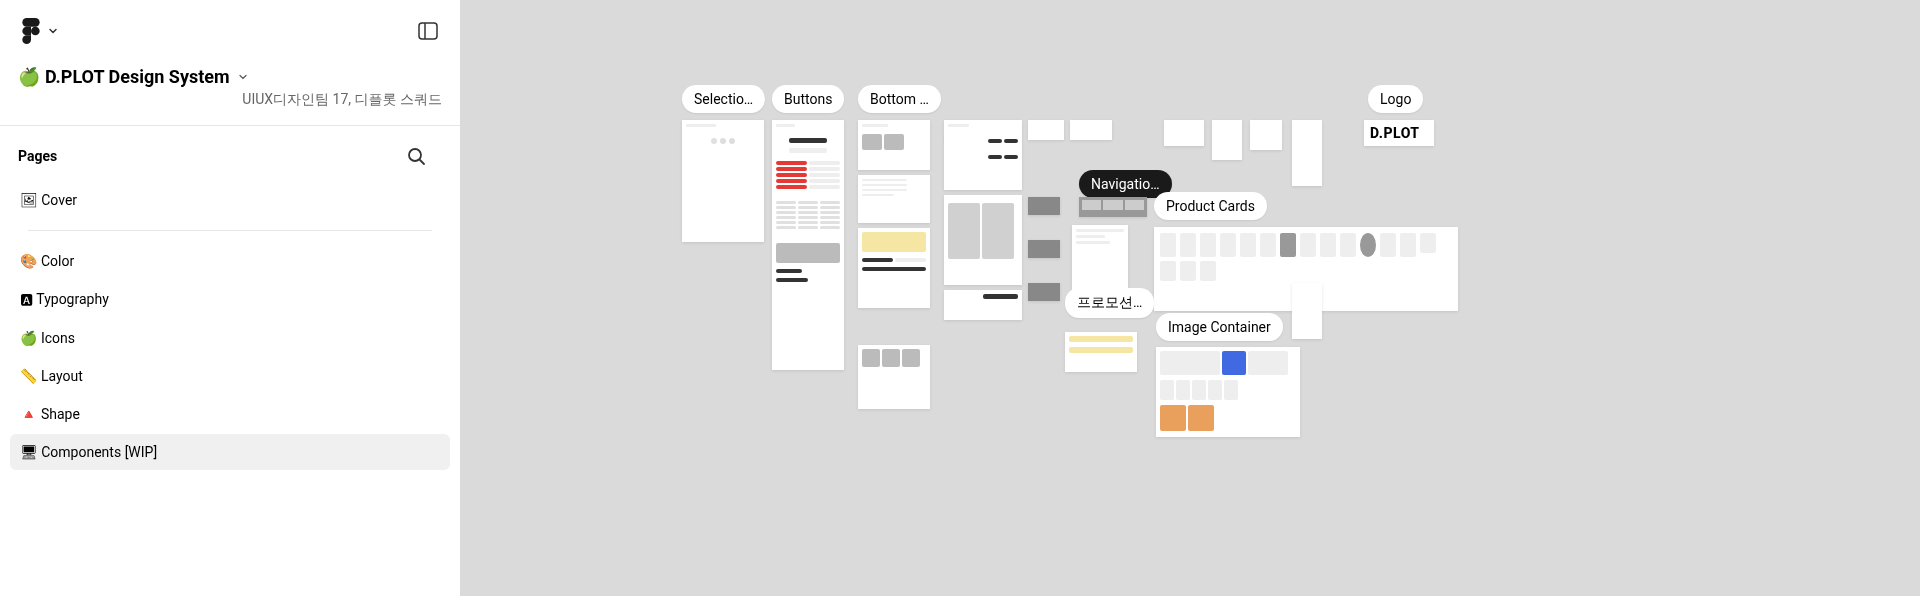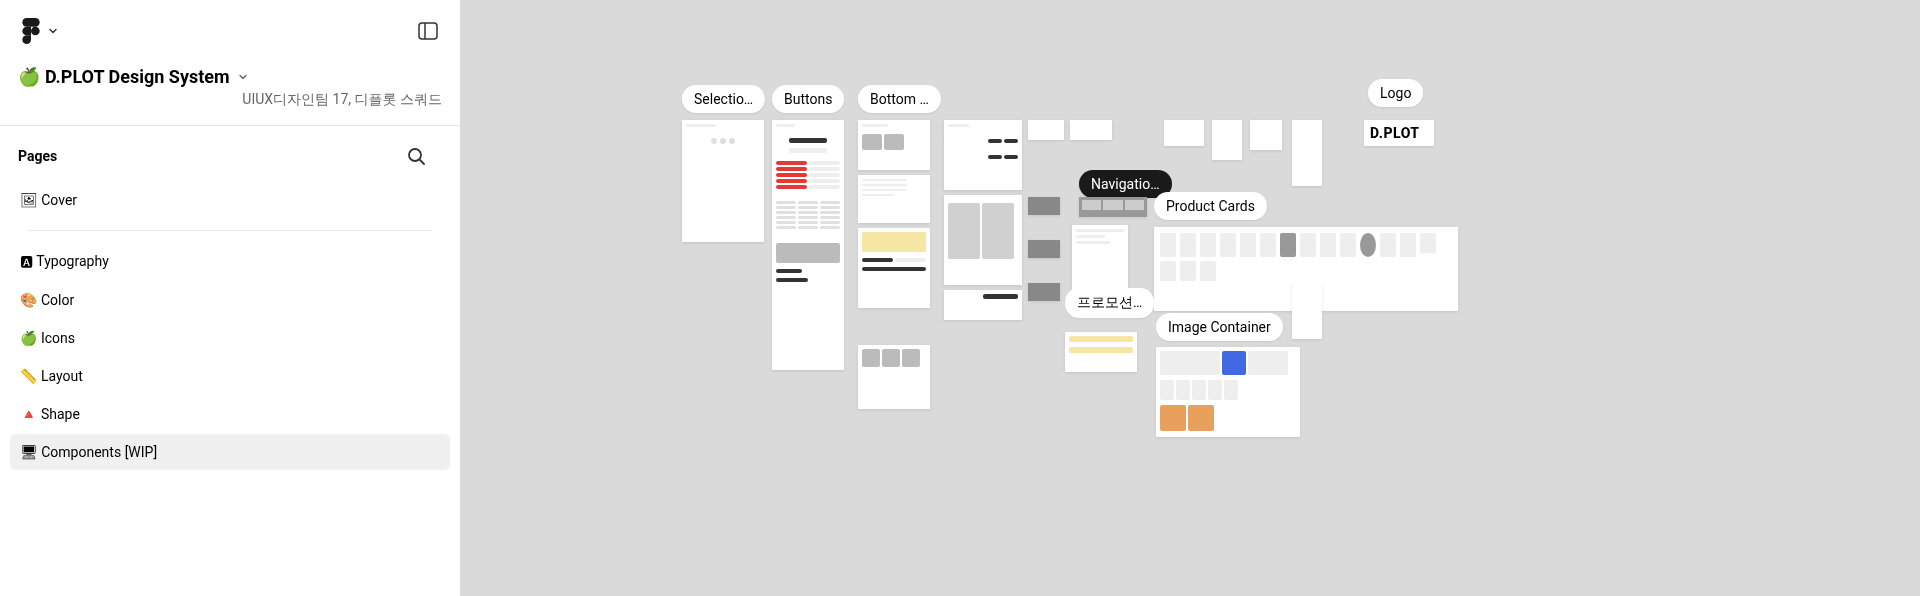--- a/index.html
+++ b/index.html
@@ -89,22 +89,22 @@
           <circle cx="9" cy="9" r="6" stroke="#333" stroke-width="1.8" fill="none"></circle>
           <line x1="14" y1="14" x2="18" y2="18" stroke="#333" stroke-width="1.8" stroke-linecap="round"></line>
         </svg>
       </button>
     </div>
   </div>
 
   <ul class="page-list" id="page-list">
       <li class="page-item">🖼 Cover</li>
       <hr class="page-separator">
+      <li class="page-item">🎨 Color</li>
       <li class="page-item">🅰 Typography</li>
-      <li class="page-item">🎨 Color</li>
       <li class="page-item">🍏 Icons</li>
       <li class="page-item">📏 Layout</li>
       <li class="page-item">🔺 Shape</li>
       <li class="page-item selected">🖥 Components [WIP]</li>
     </ul>
 </div>
 
 <div class="canvas">
 
   <div class="frame-label" style="left:222px; top:85px;">Selectio…</div>
@@ -314,18 +314,18 @@
       </div>
     </div>
   </div>
 
   <div class="thumb" style="left:704px; top:120px; width:40px; height:26px;"></div>
   <div class="thumb" style="left:752px; top:120px; width:30px; height:40px;"></div>
   <div class="thumb" style="left:790px; top:120px; width:32px; height:30px;"></div>
   <div class="thumb" style="left:832px; top:120px; width:30px; height:66px;"></div>
   <div class="thumb" style="left:832px; top:283px; width:30px; height:56px;"></div>
 
-  <div class="frame-label" style="left:908px; top:79px;">Logo</div>
+  <div class="frame-label" style="left:908px; top:85px;">Logo</div>
   <div class="thumb" style="left:904px; top:120px; width:70px; height:26px; display:flex; align-items:center;">
     <div class="logo-text">D.PLOT</div>
   </div>
 
 </div>
 
 </body></html>

